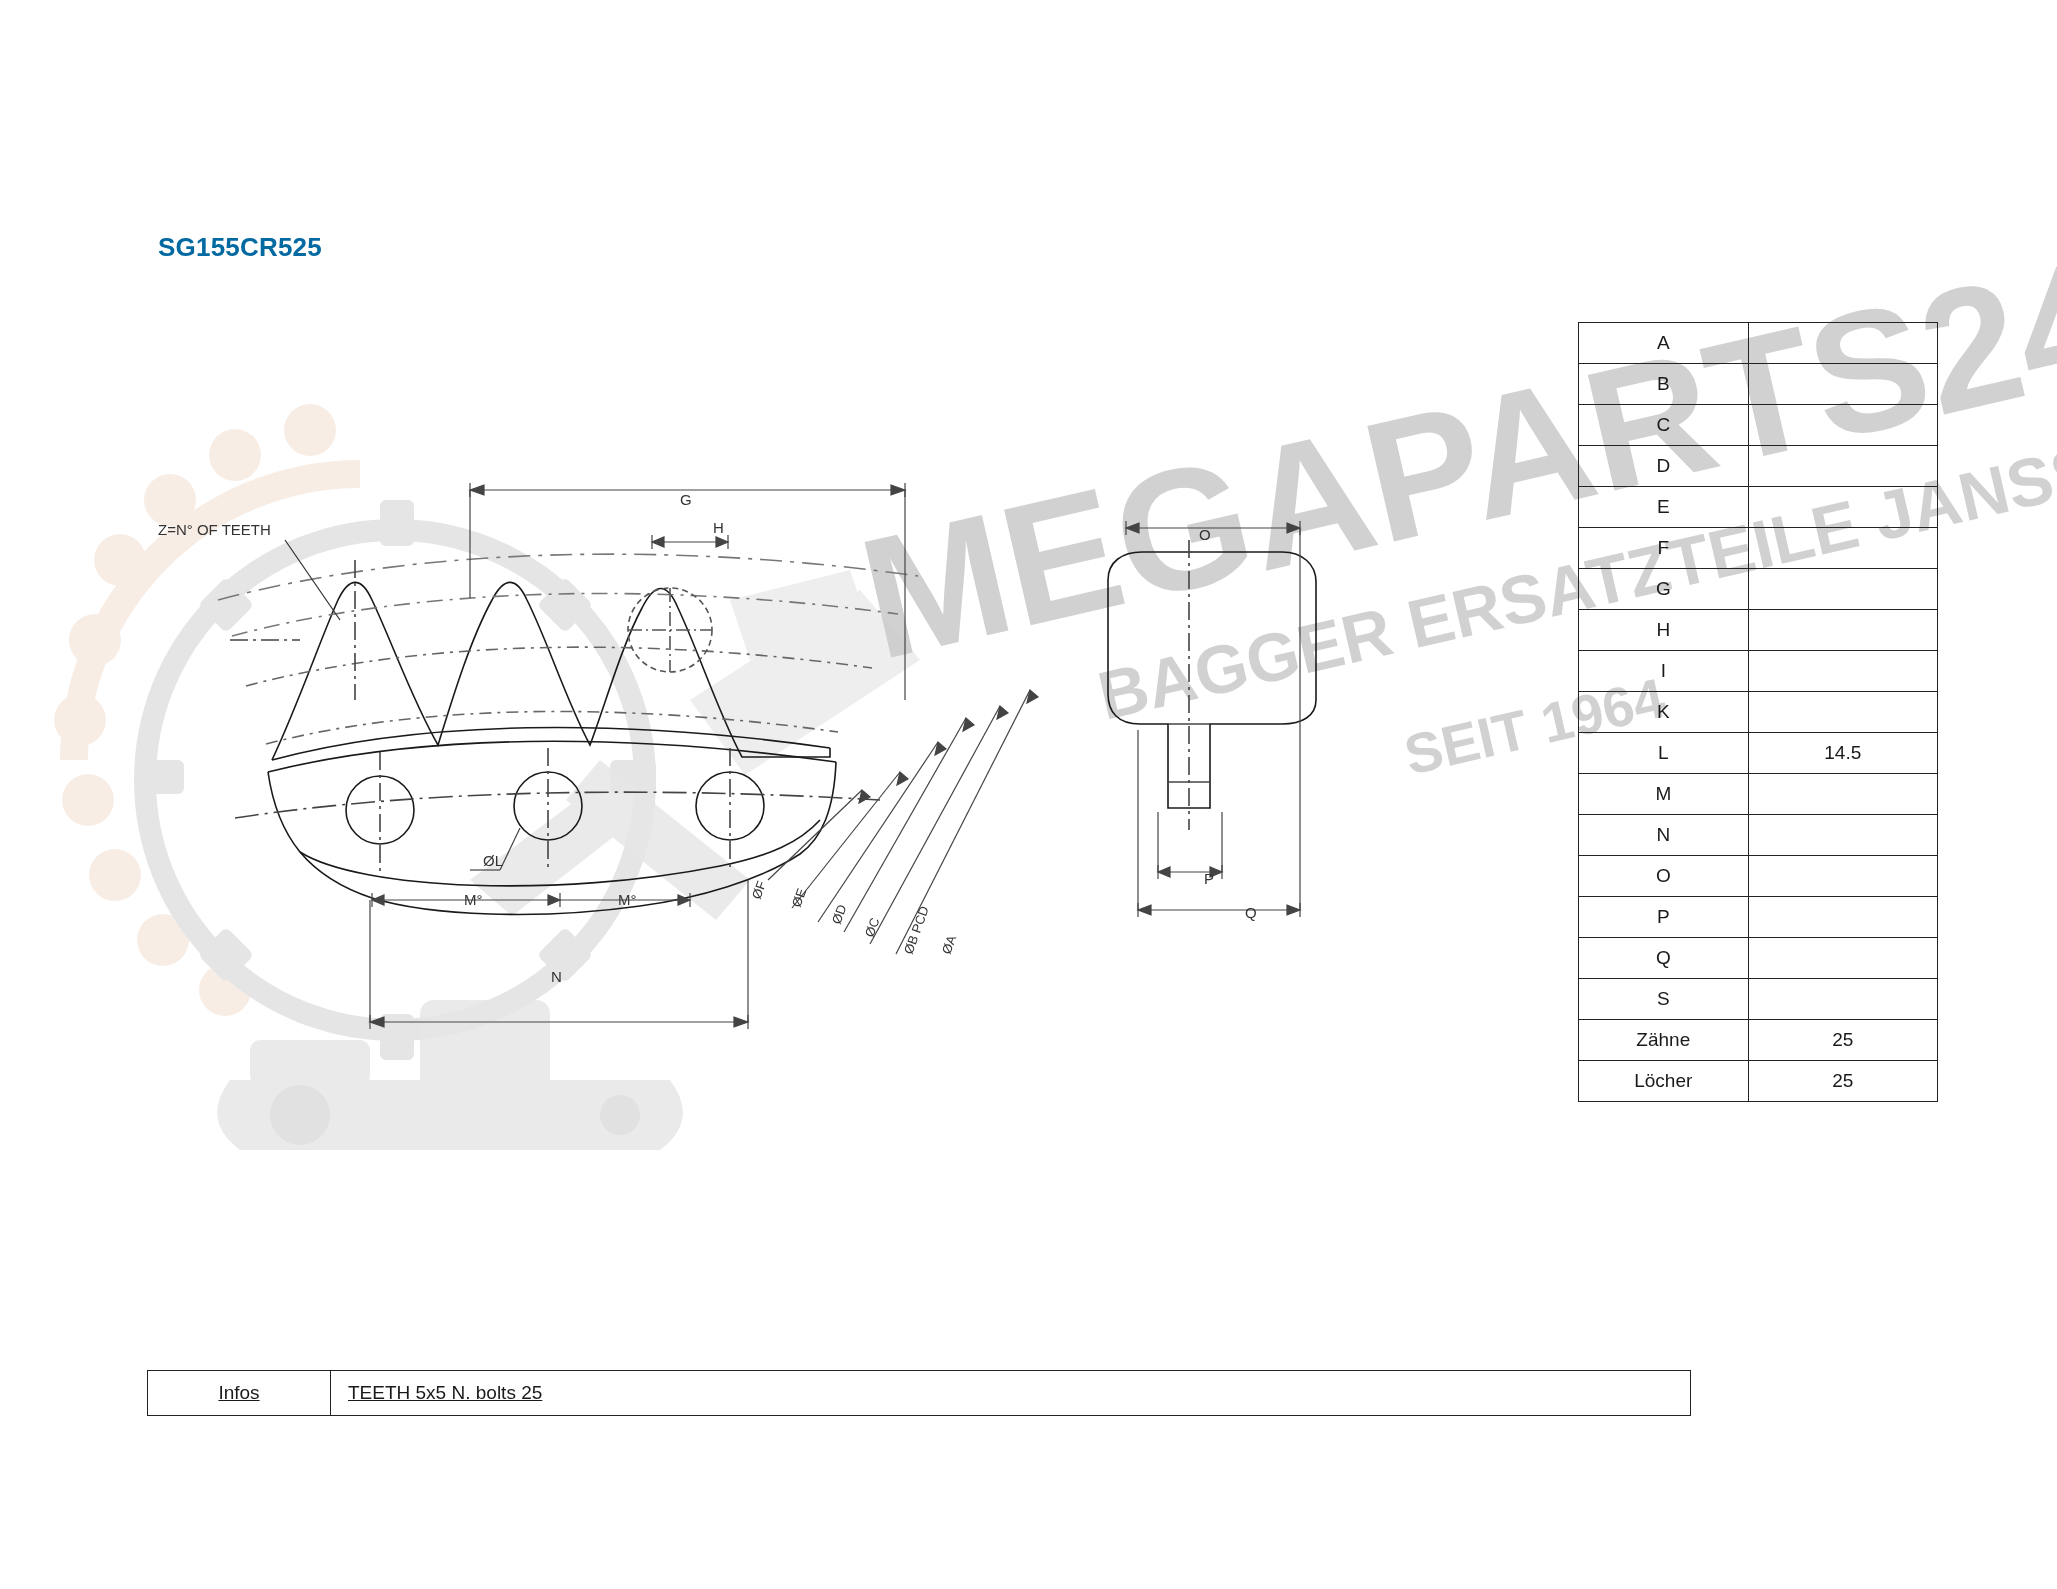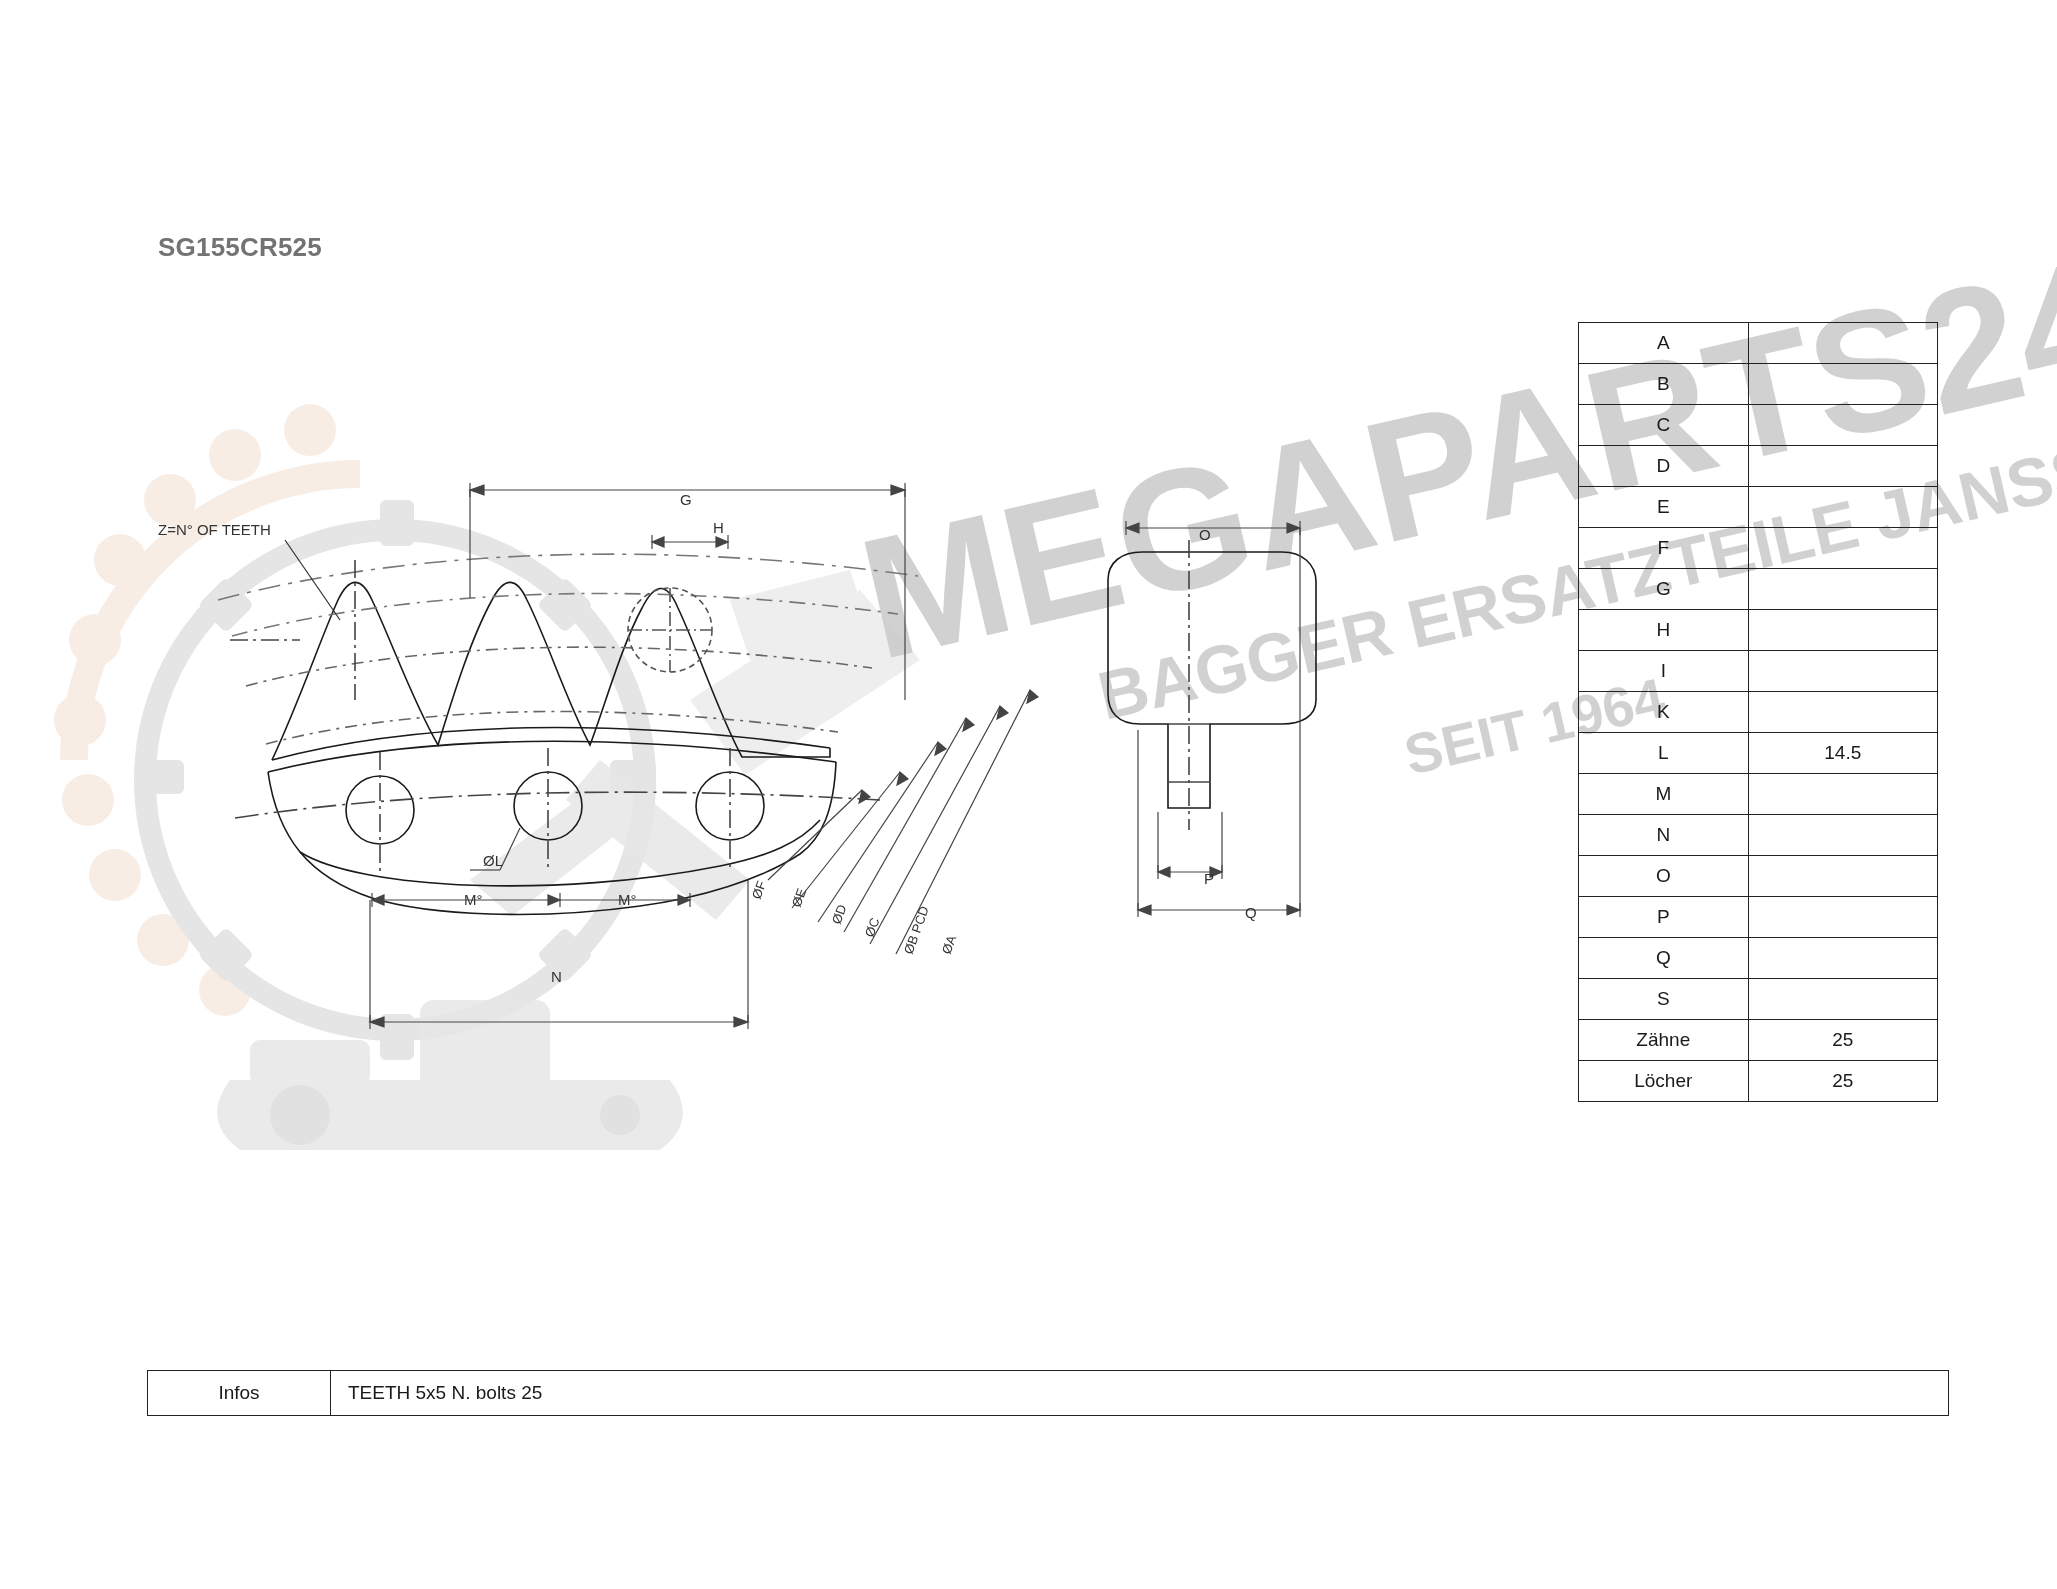--- a/index.html
+++ b/index.html
@@ -17,21 +17,21 @@
   }
 
   
   #part-title {
     position: absolute;
     left: 158px;
     top: 232px;
     font-size: 26px;
     font-weight: bold;
     letter-spacing: 0.2px;
-    color: #737373;
+    color: #0369a1;
   }
 
   
   #watermark {
     position: absolute;
     left: 0;
     top: 0;
     width: 2057px;
     height: 1589px;
     pointer-events: none;
@@ -68,23 +68,24 @@
     padding: 0;
   }
   #dim-table td.label-col { width: 180px; }
   #dim-table td.value-col { width: 204px; }
 
   
   #infos-table {
     position: absolute;
     left: 147px;
     top: 1370px;
-    width: 1802px;
+    width: 1544px;
     border-collapse: collapse;
     z-index: 3;
+    text-decoration: underline;
   }
   #infos-table td {
     border: 1px solid #222;
     height: 42px;
     font-size: 19px;
     vertical-align: middle;
   }
   #infos-table td.infos-label {
     width: 180px;
     text-align: center;

